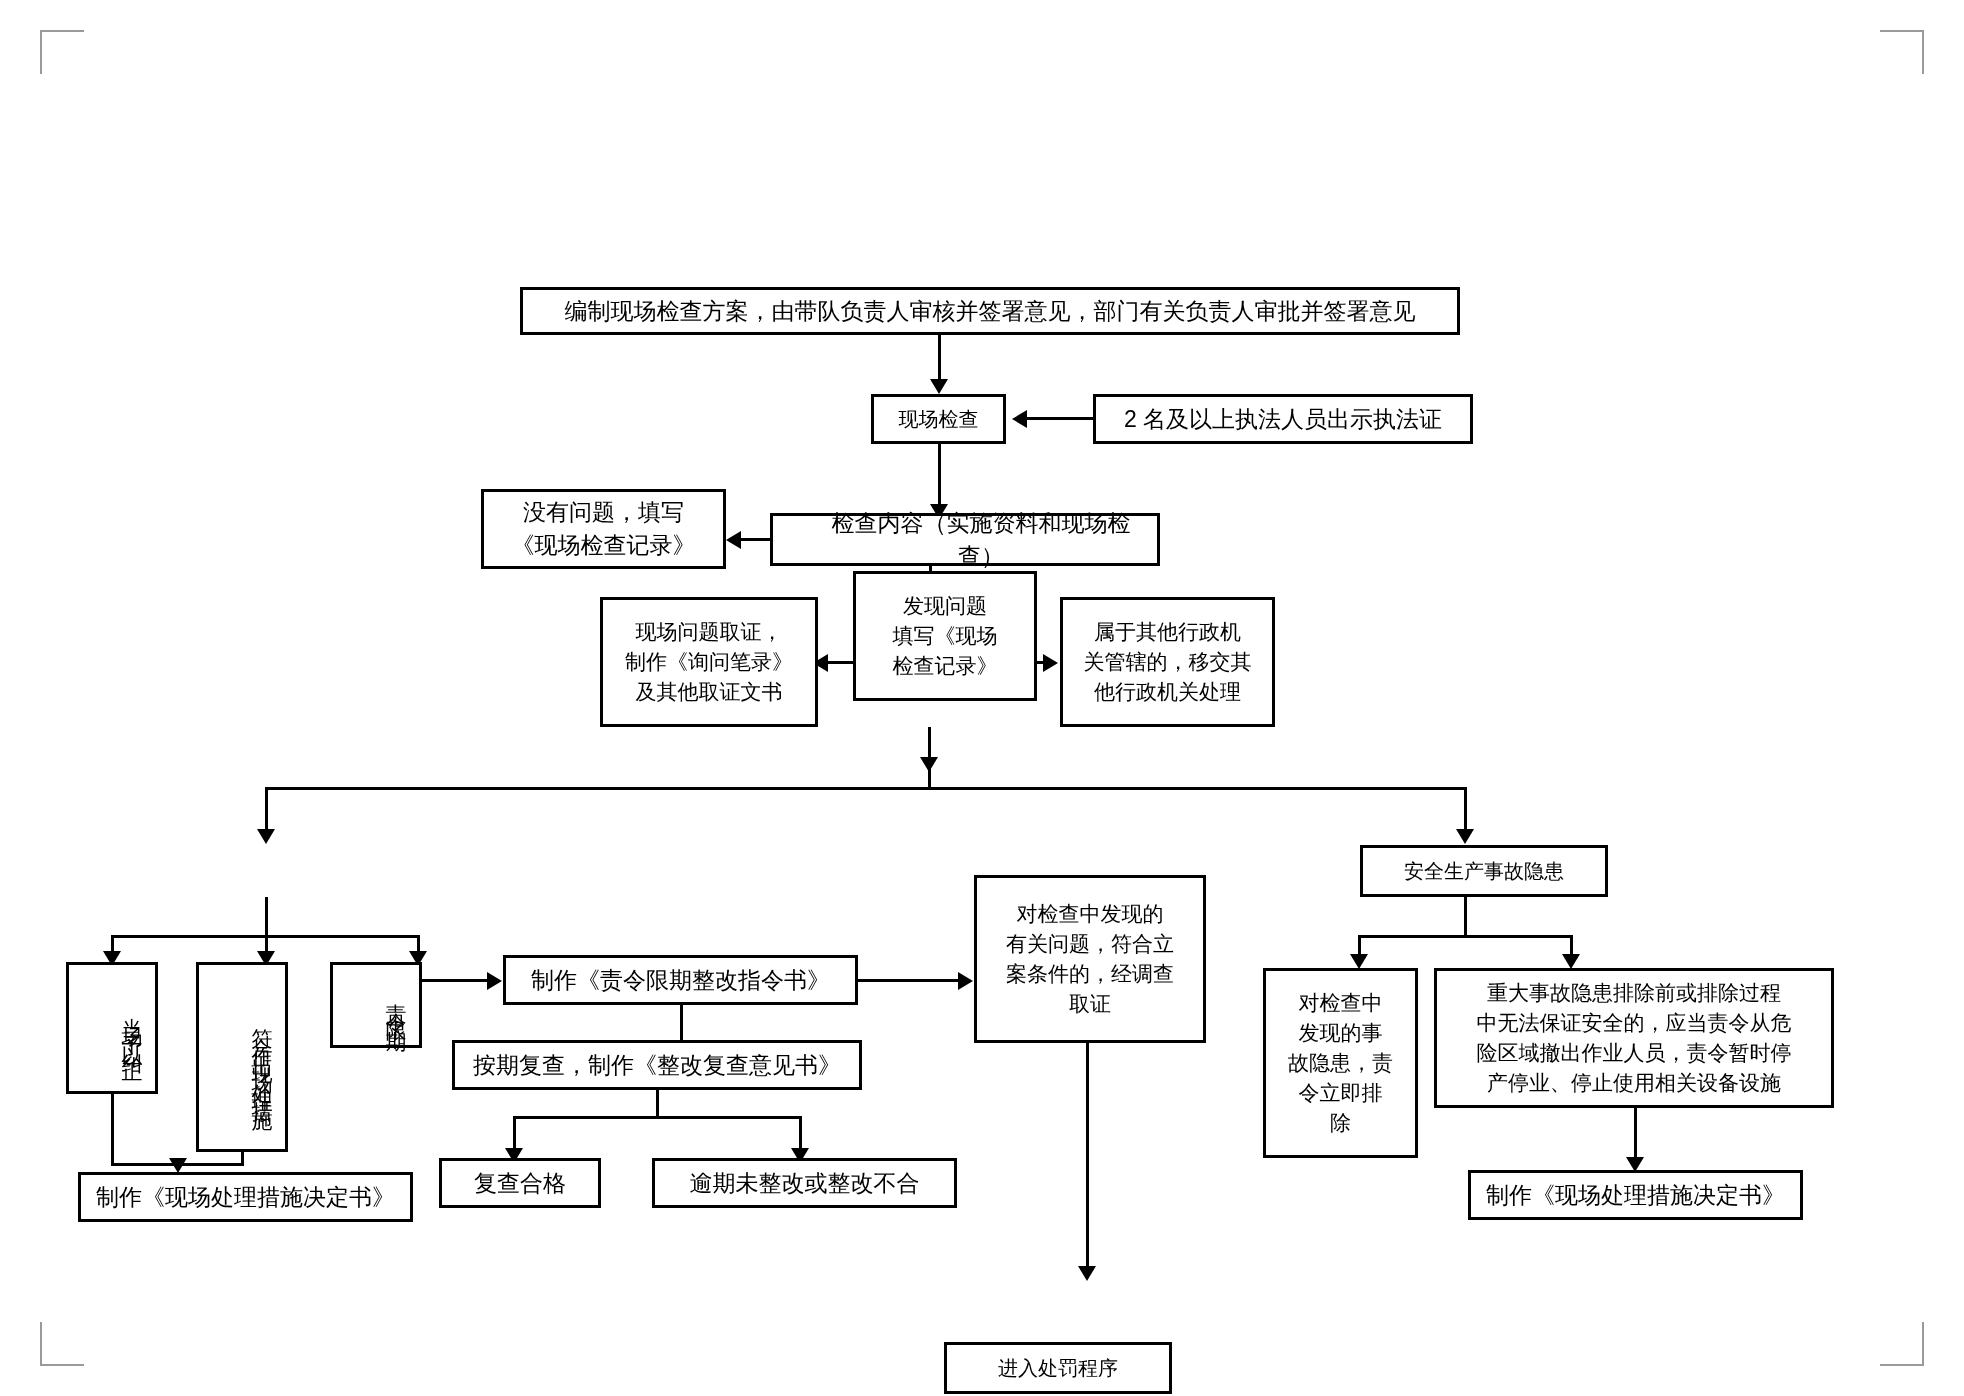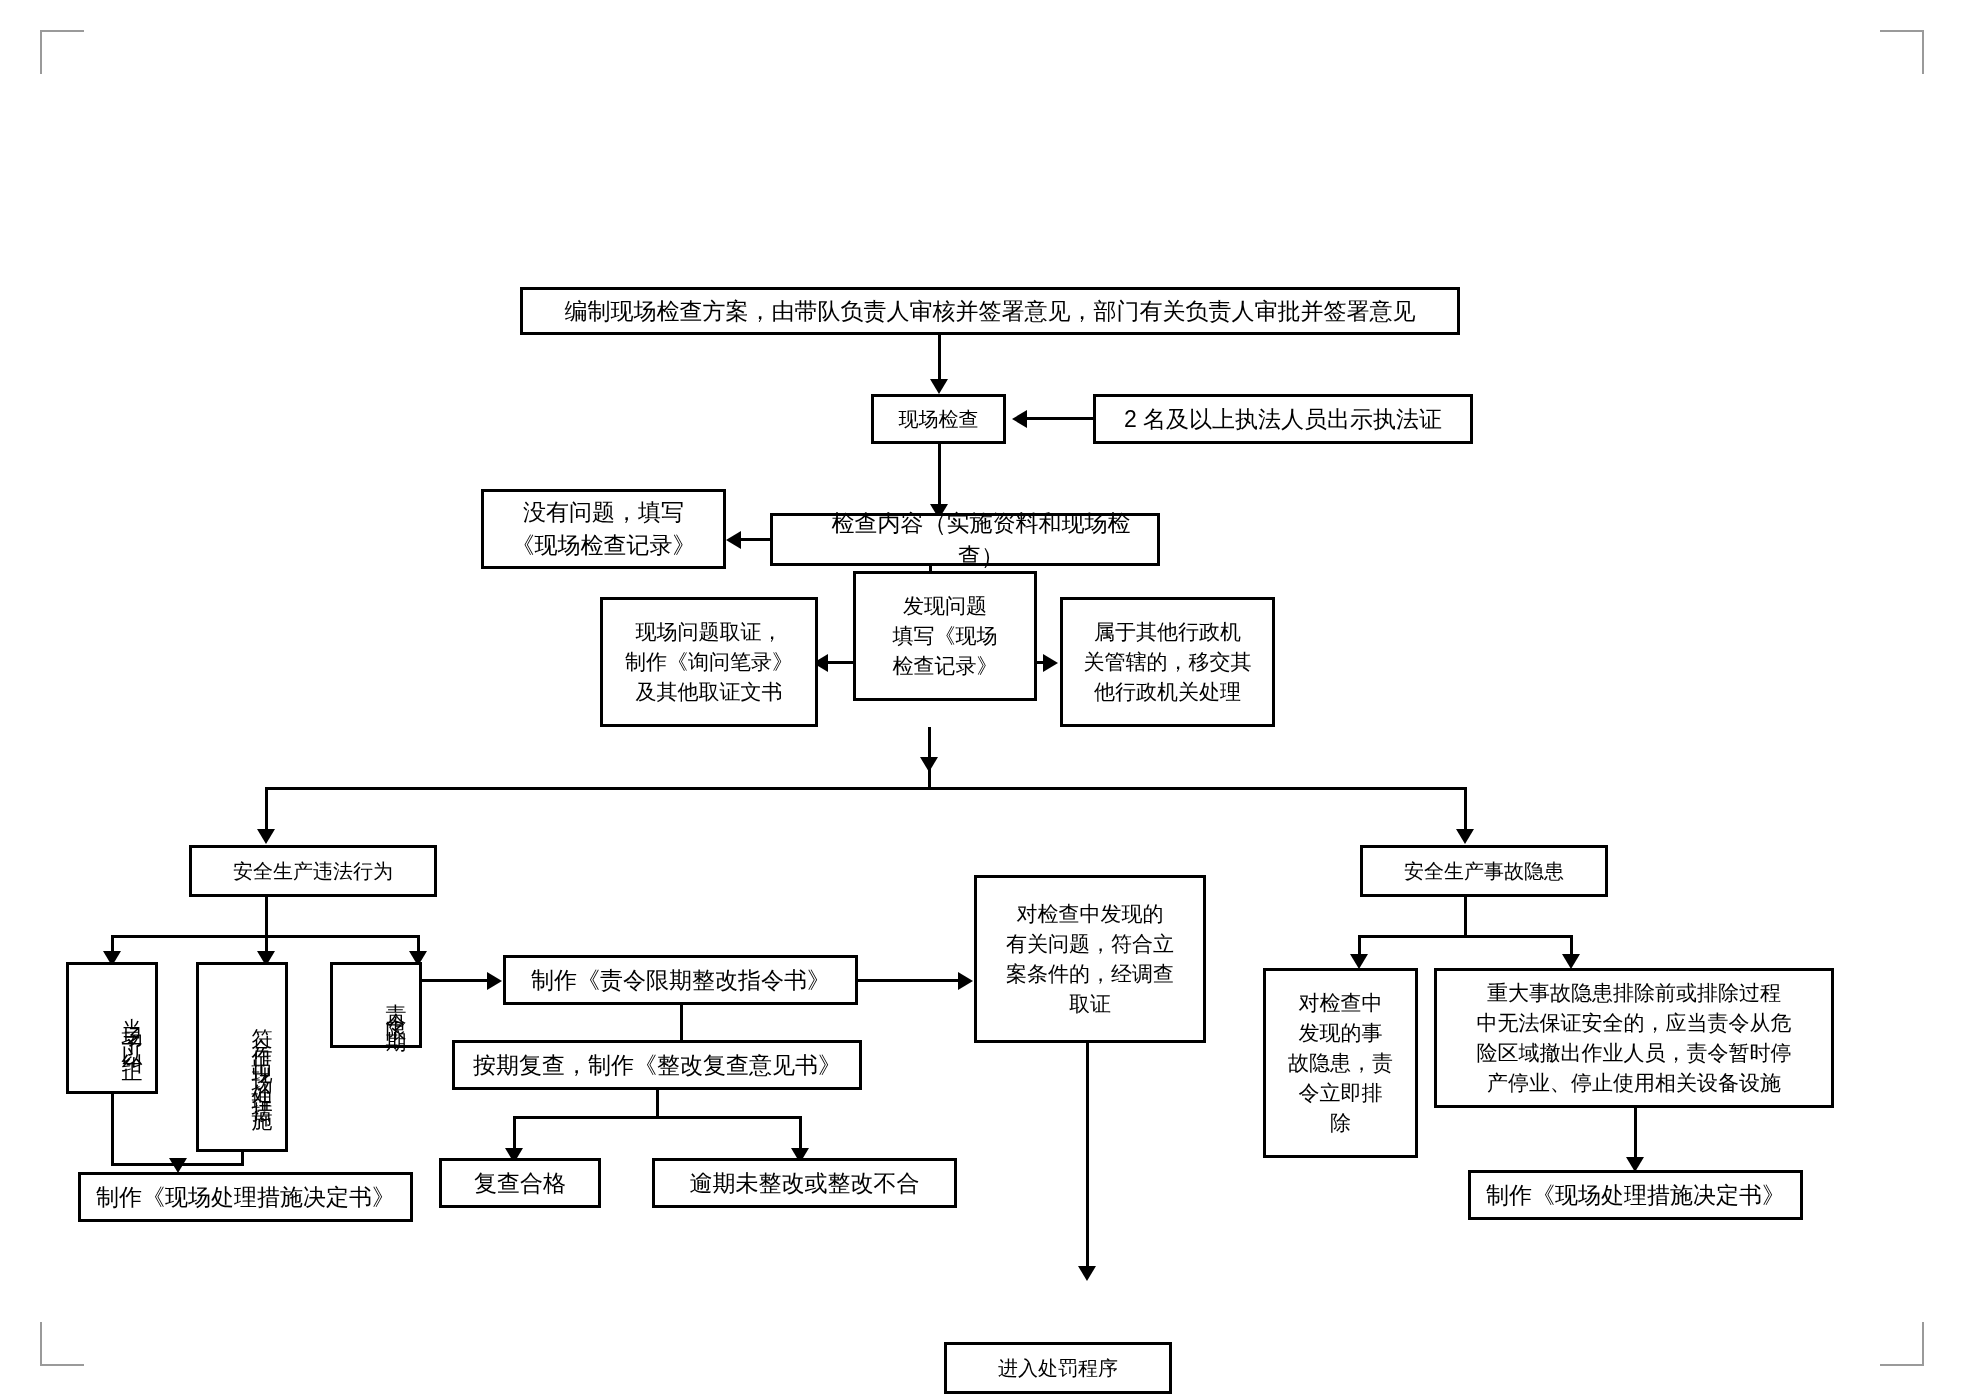--- a/index.html
+++ b/index.html
@@ -153,21 +153,20 @@
 
   <div class="ln v" style="left:928px; top:727px; height:62px;"></div>
   <div class="ar down" style="left:920px; top:757px;"></div>
 
   <div class="ln h" style="left:265px; top:787px; width:1202px;"></div>
   <div class="ln v" style="left:265px; top:787px; height:50px;"></div>
   <div class="ar down" style="left:257px; top:829px;"></div>
   <div class="ln v" style="left:1464px; top:787px; height:50px;"></div>
   <div class="ar down" style="left:1456px; top:829px;"></div>
 
-  <div class="box lg" style="left:189px; top:845px; width:248px; height:52px;">安全生产违法行为</div>
 
   <div class="ln v" style="left:265px; top:897px; height:40px;"></div>
   <div class="ln h" style="left:111px; top:935px; width:309px;"></div>
   <div class="ln v" style="left:111px; top:935px; height:25px;"></div>
   <div class="ar down" style="left:103px; top:951px;"></div>
   <div class="ln v" style="left:265px; top:935px; height:25px;"></div>
   <div class="ar down" style="left:257px; top:951px;"></div>
   <div class="ln v" style="left:417px; top:935px; height:25px;"></div>
   <div class="ar down" style="left:409px; top:951px;"></div>
 

